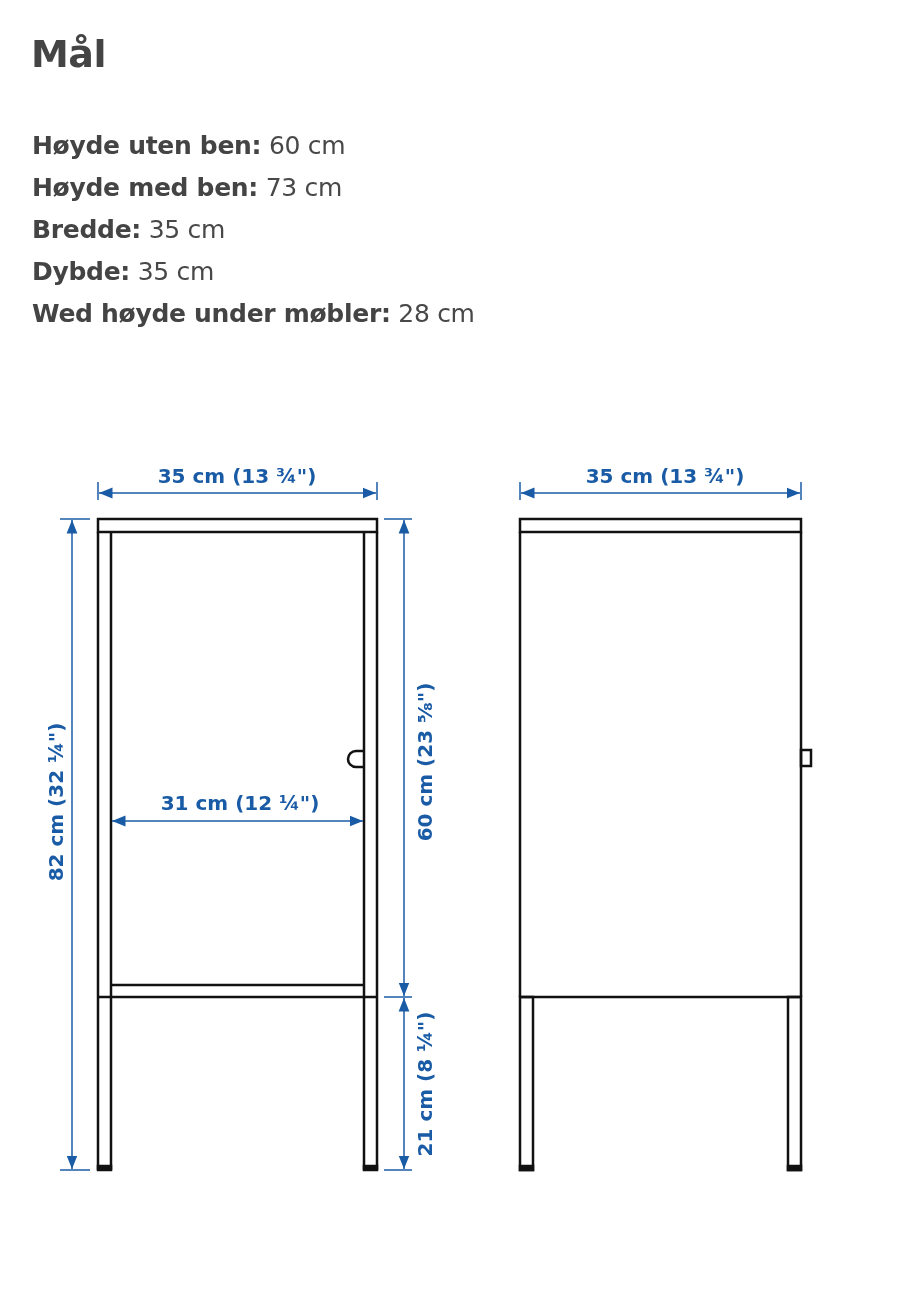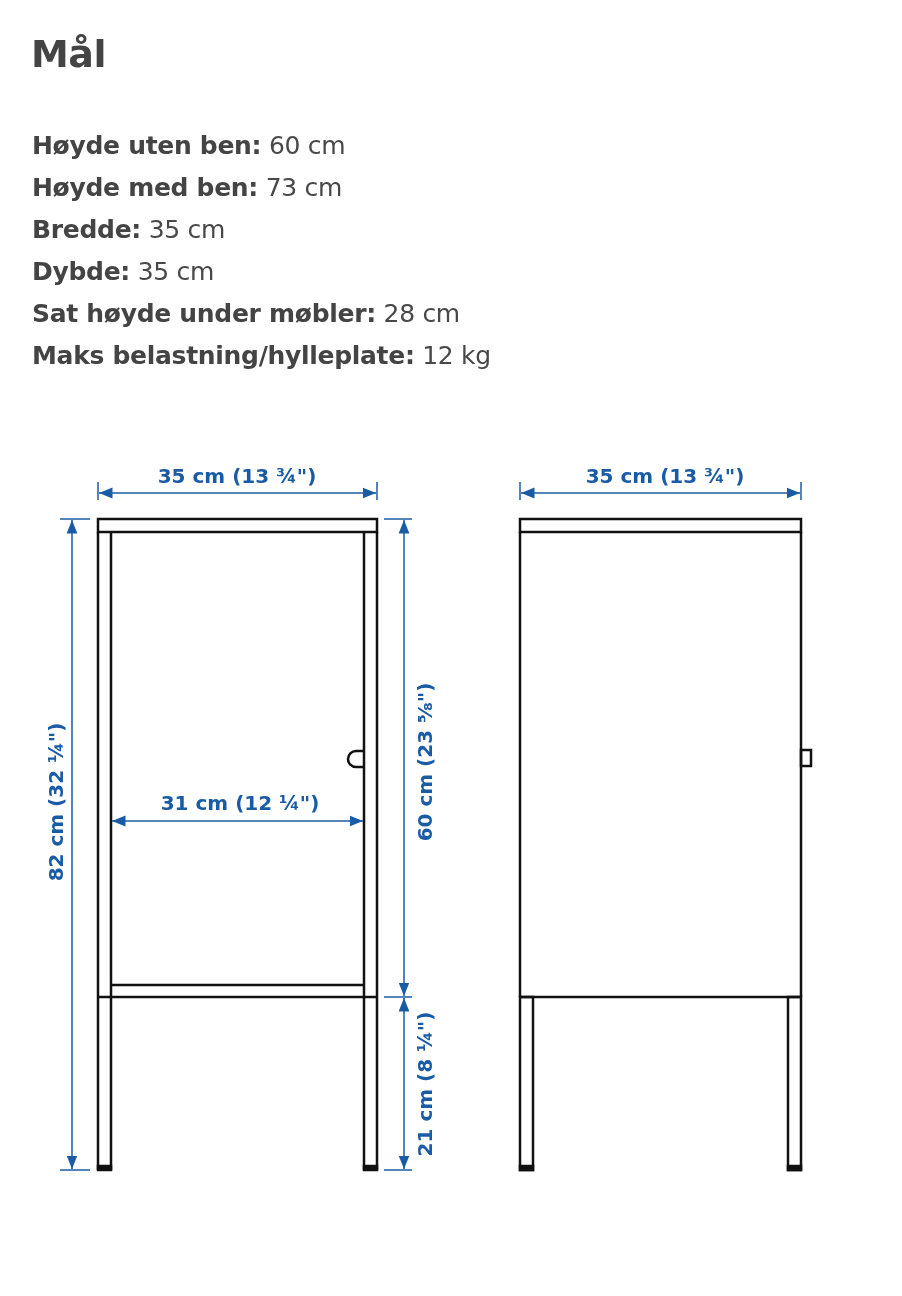--- a/index.html
+++ b/index.html
@@ -15,22 +15,21 @@
 </head>
 <body>
 
 <h1 class="title">Mål</h1>
 
 <ul class="specs">
   <li class="spec"><span class="k">Høyde uten ben:</span> <span>60 cm</span></li>
   <li class="spec"><span class="k">Høyde med ben:</span> <span>73 cm</span></li>
   <li class="spec"><span class="k">Bredde:</span> <span>35 cm</span></li>
   <li class="spec"><span class="k">Dybde:</span> <span>35 cm</span></li>
-  <li class="spec"><span class="k">Sat høyde under møbler:</span> <span>28 cm</span></li>
-  <li class="spec"><span class="k">Maks belastning/hylleplate:</span> <span>12 kg</span></li>
+  <li class="spec"><span class="k">Wed høyde under møbler:</span> <span>28 cm</span></li>
 </ul>
 
 <svg class="diagram" width="902" height="760" viewBox="0 440 902 760" xmlns="http://www.w3.org/2000/svg">
   <defs>
     <marker id="arr" viewBox="0 0 10 10" refX="10" refY="5" markerWidth="9" markerHeight="9" orient="auto-start-reverse">
       <path d="M0,1 L10,5 L0,9 Z" fill="#1a5ba6"></path>
     </marker>
   </defs>
 
   <g fill="none" stroke="#111" stroke-width="2.5">

